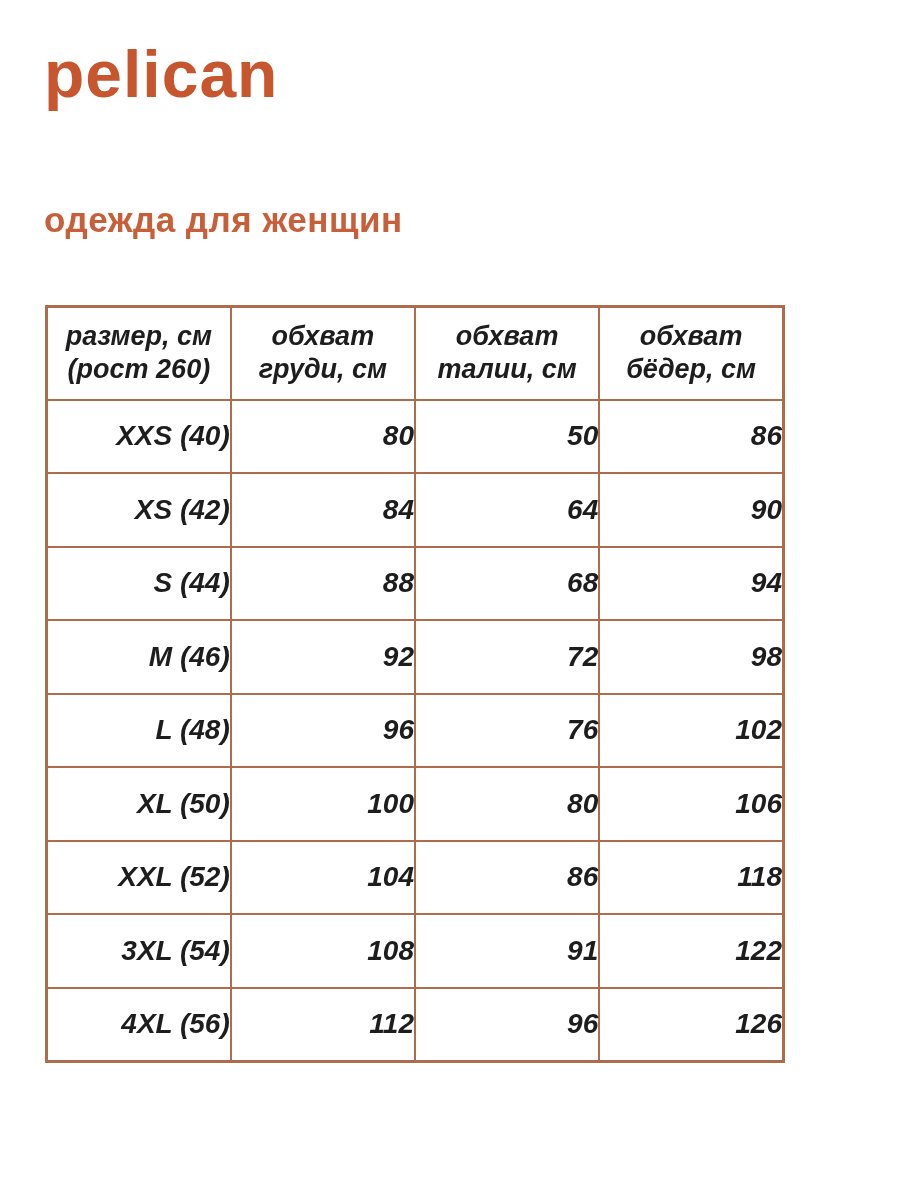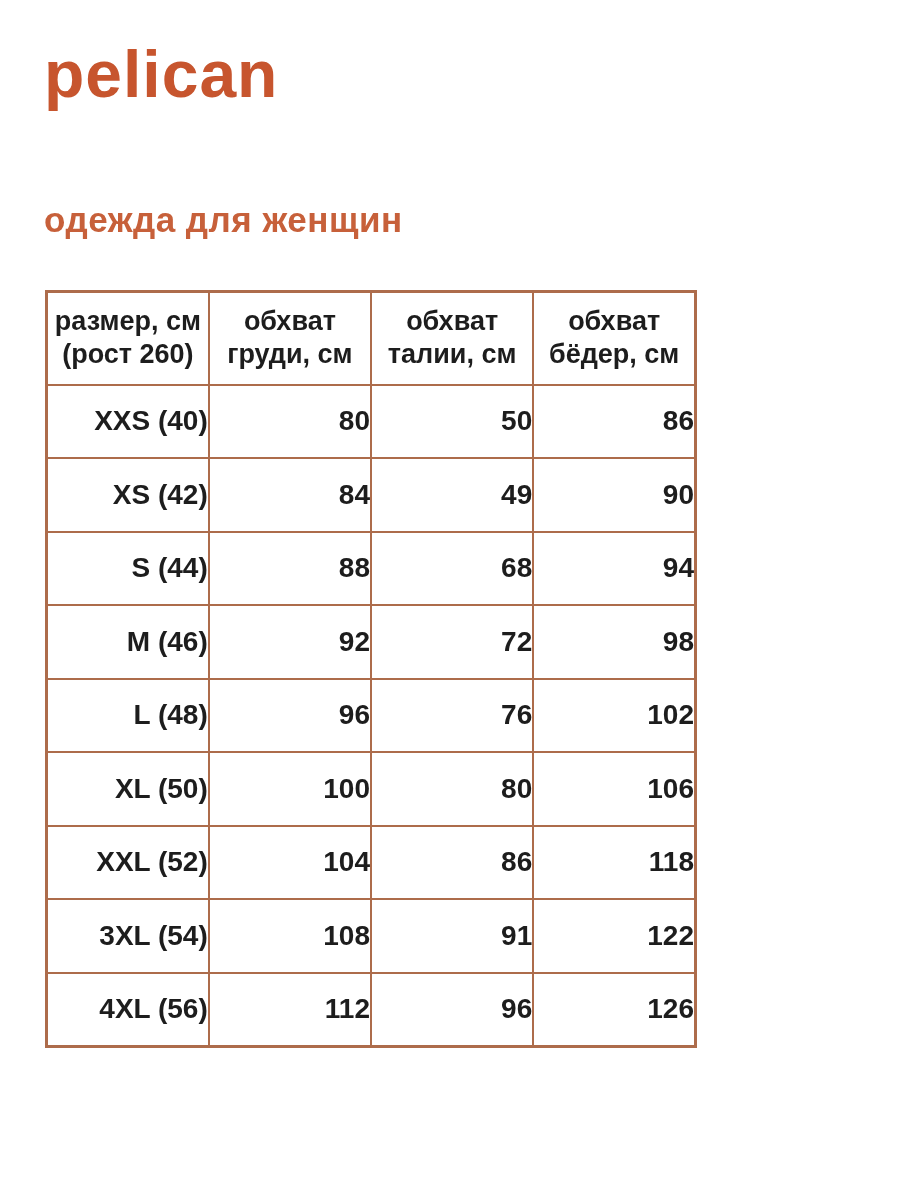--- a/index.html
+++ b/index.html
@@ -25,25 +25,26 @@
   .heading {
     position: absolute;
     left: 44px; top: 200px;
     font-size: 35px;
     font-weight: bold;
     letter-spacing: 0.5px;
     color: var(--accent2, #c7603a);
   }
   table.size-table {
     position: absolute;
-    left: 45px; top: 290px;
-    width: 652px;
+    left: 45px; top: 305px;
+    width: 740px;
     border-collapse: collapse;
     table-layout: fixed;
     border: 3px solid var(--border, #ad6c4b);
+    font-style: italic;
   }
   .size-table th, .size-table td {
     border: 2px solid var(--border, #ad6c4b);
     text-align: center;
     vertical-align: middle;
     color: var(--text, #1d1d1d);
     font-weight: bold;
     background: #ffffff;
   }
   .size-table th {
@@ -90,21 +91,21 @@
     <tbody>
         <tr>
           <td>XXS (40)</td>
           <td>80</td>
           <td>50</td>
           <td>86</td>
         </tr>
         <tr>
           <td>XS (42)</td>
           <td>84</td>
-          <td>49</td>
+          <td>64</td>
           <td>90</td>
         </tr>
         <tr>
           <td>S (44)</td>
           <td>88</td>
           <td>68</td>
           <td>94</td>
         </tr>
         <tr>
           <td>M (46)</td>

